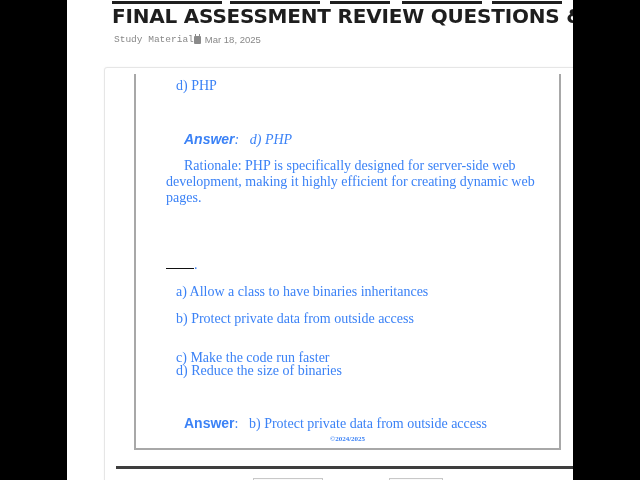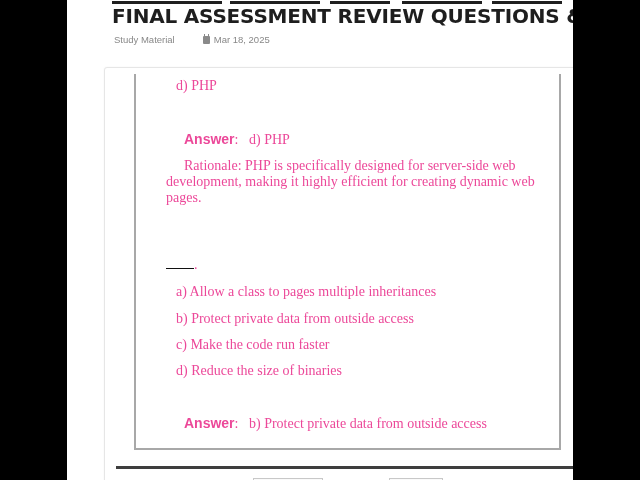--- a/index.html
+++ b/index.html
@@ -20,37 +20,37 @@
     .title-prev .bar { display:inline-block; height: 3px; background:#1f1f1f; position:absolute; top: 17px; }
     .title {
       position: absolute; left: 45px; top: 4px; white-space: nowrap;
       font-family: "DejaVu Sans", sans-serif; font-weight: bold; font-size: 20px;
       letter-spacing: -0.2px; color: #1e1e1e;
     }
     .meta {
       position: absolute; left: 47px; top: 34px; font-size: 9.5px; color: #888888;
       display: flex; align-items: center; white-space: nowrap;
     }
-    .meta .cat { margin-right: 28px; }
+    .meta .cat { margin-right: 0; font-family: Liberation Mono, monospace; }
     .meta .cal {
       display: inline-block; width: 7px; height: 8px; background: #8a8a8a;
       border-radius: 1px; margin-right: 4px; position: relative;
     }
     .meta .cal::before { content:""; position:absolute; left:1px; top:-1.5px; width:1px; height:2px; background:#8a8a8a; }
     .meta .cal::after { content:""; position:absolute; right:1px; top:-1.5px; width:1px; height:2px; background:#8a8a8a; }
 
     .card {
       position: absolute; left: 37px; top: 67px; width: 480px; height: 420px;
       background: #ffffff; border: 1px solid #e6e6e6; border-radius: 3px;
       box-shadow: 0 0 2px rgba(0,0,0,0.05);
     }
     .doc {
       position: absolute; left: 29px; top: 6px; width: 423px; height: 374px;
       border: 2px solid #a8a8a8; border-top: none; background: #ffffff;
-      font-family: "Liberation Serif", serif; color: #ec4899; font-size: 14px;
+      font-family: "Liberation Serif", serif; color: #3b82f6; font-size: 14px;
     }
     .doc .ln { position: absolute; white-space: nowrap; }
     .doc .ans-label { font-family: "Liberation Sans", sans-serif; font-weight: bold; font-size: 14px; }
     .doc .copyright { font-size: 7px; font-weight: bold; position:absolute; left:0; width:100%; text-align:center; }
     .blank { display:inline-block; width: 28px; border-bottom: 1px solid #111; height: 10px; }
     .divider {
       position: absolute; left: 11px; top: 398px; width: 470px; height: 3px; background: #3e3e3e;
     }
     .pager-btn {
       position: absolute; top: 410px; height: 10px; border: 1px solid #c8c8c8; border-bottom: none; background:#fafafa;
@@ -71,39 +71,40 @@
   <div class="meta">
     <span class="cat">Study Material</span>
     <span class="cal"></span>
     <span>Mar 18, 2025</span>
   </div>
 
   <div class="card">
     <div class="doc">
       <div class="ln" style="left:40px;top:4px;">d) PHP</div>
 
-      <div class="ln" style="left:48px;top:57px;">
+      <div class="ln" style="left:48px;top:57px;font-style:italic;">
         <span class="ans-label">Answer</span><span>:</span>&nbsp;&nbsp;&nbsp;<span>d) PHP</span>
       </div>
 
       <div class="ln" style="left:30px;top:100px;">development, making it highly efficient for creating dynamic web</div>
       <div class="ln" style="left:48px;top:84px;">Rationale:   PHP is specifically designed for server-side web</div>
       <div class="ln" style="left:30px;top:116px;">pages.</div>
 
       <div class="ln" style="left:30px;top:183px;">
         <span class="blank"></span><span>.</span>
       </div>
 
-      <div class="ln" style="left:40px;top:210px;">a) Allow a class to pages multiple inheritances</div>
+      <div class="ln" style="left:40px;top:210px;">a) Allow a class to have binaries inheritances</div>
       <div class="ln" style="left:40px;top:237px;">b) Protect private data from outside access</div>
-      <div class="ln" style="left:40px;top:263px;">c) Make the code run faster</div>
+      <div class="ln" style="left:40px;top:276px;">c) Make the code run faster</div>
       <div class="ln" style="left:48px;top:341px;">
         <span class="ans-label">Answer</span><span>:</span>&nbsp;&nbsp;&nbsp;<span>b) Protect private data from outside access</span>
       </div>
 
       <div class="ln" style="left:40px;top:289px;">d) Reduce the size of binaries</div>
+      <div class="copyright" style="top:361px;">©2024/2025</div>
     </div>
 
     <div class="divider"></div>
     <div class="pager-btn" style="left:148px;width:68px;"></div>
     <div class="pager-btn" style="left:284px;width:52px;"></div>
   </div>
 </div>
 
 </body></html>

